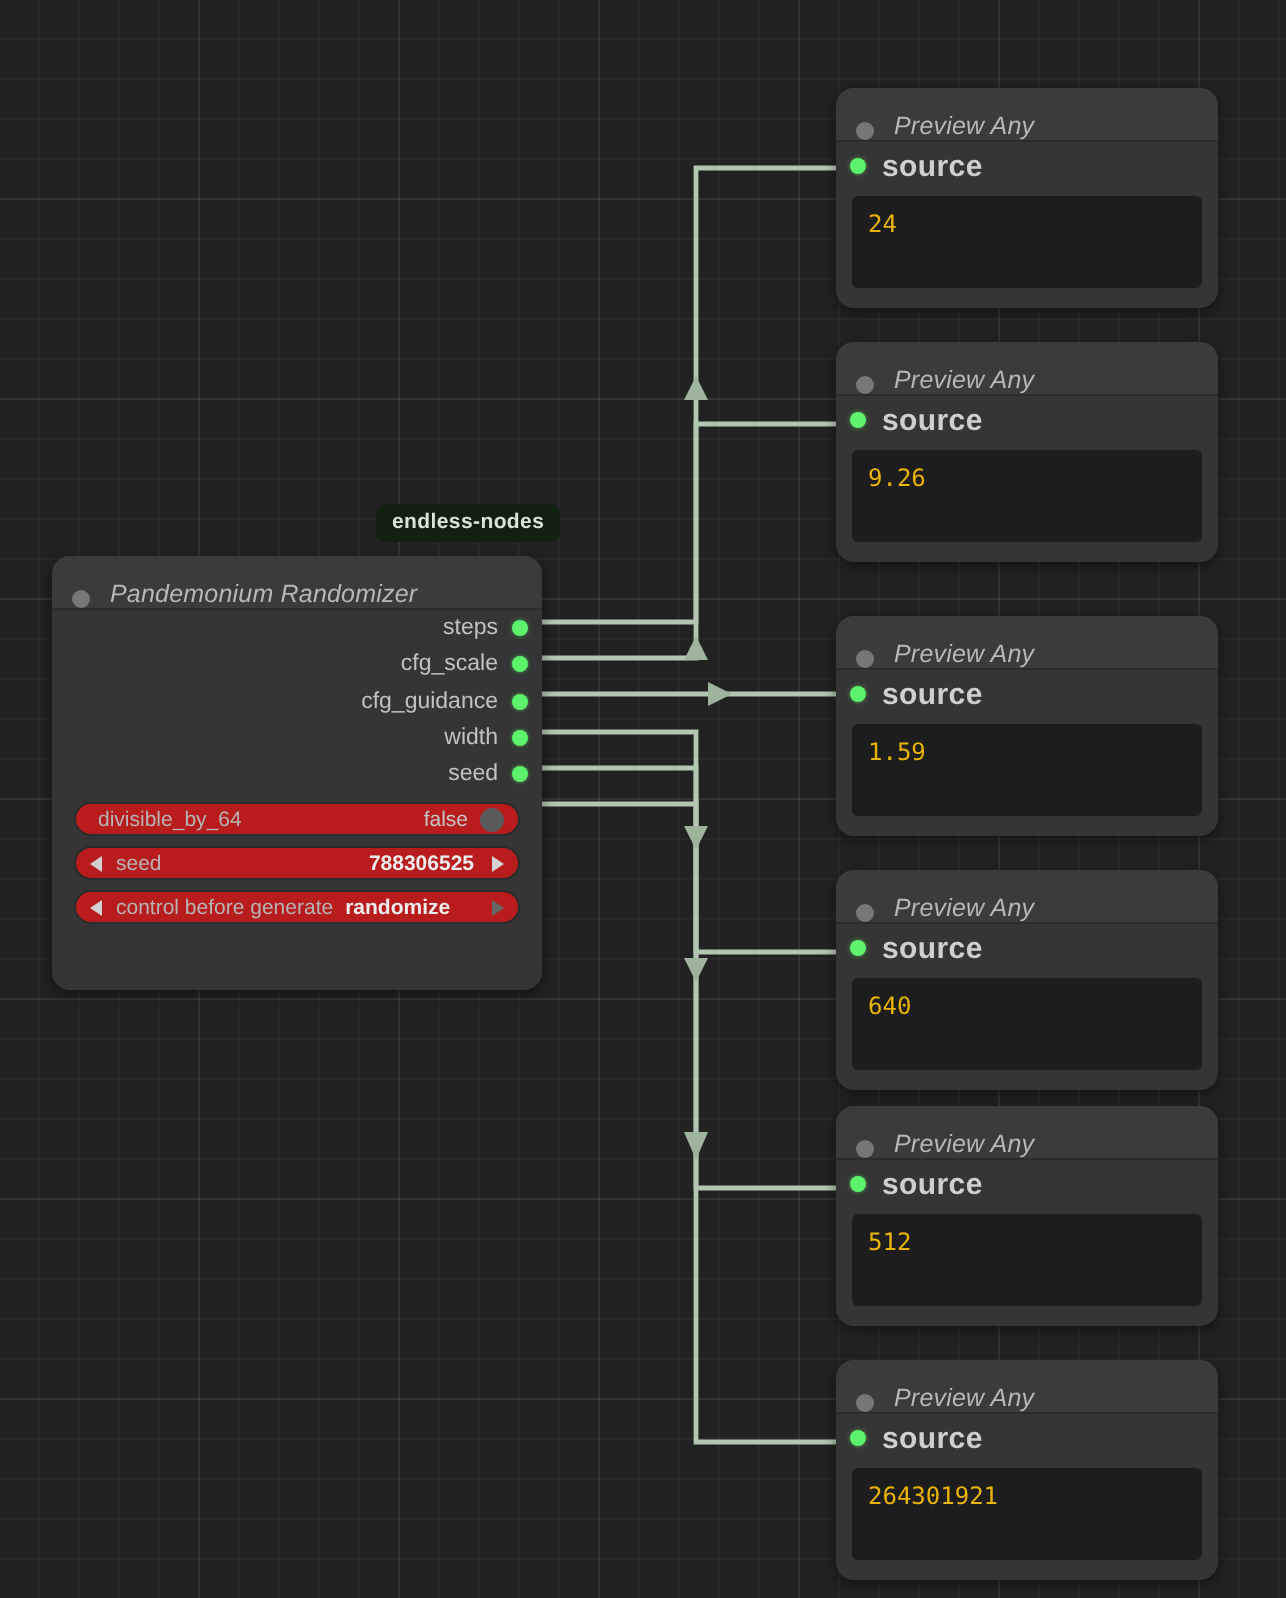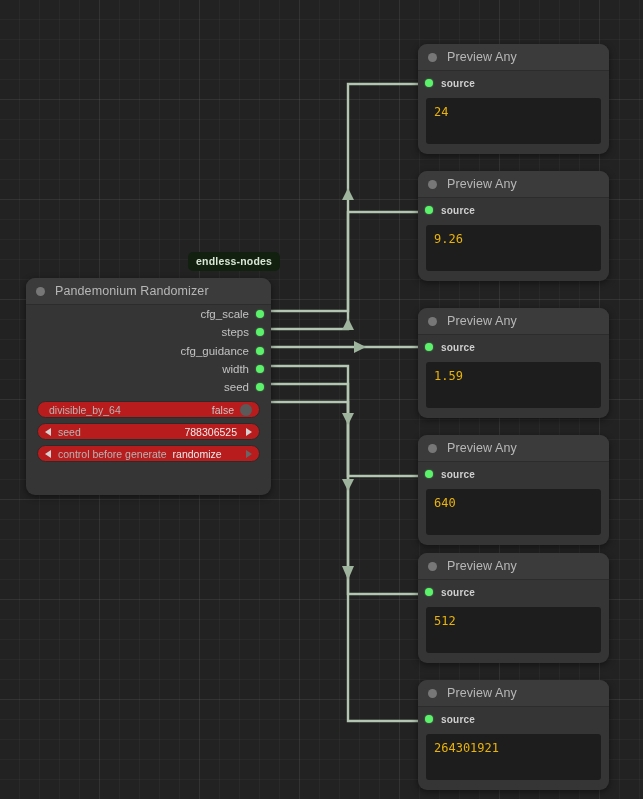--- a/index.html
+++ b/index.html
@@ -25,25 +25,26 @@
   
   .node{
     position:absolute;
     background:#353535;
     border-radius:9px;
     box-shadow:0 2px 7px rgba(0,0,0,0.48);
     box-sizing:border-box;
   }
   .node-header{
     height:26px;
-    display:flex;align-items:center;
+    display:flex;align-items:flex-end;
     padding-left:10px;
     background:#3b3b3b;
     border-radius:9px 9px 0 0;
     border-bottom:1px solid #2c2c2c;
+    font-style:italic;
   }
   .hdr-dot{
     width:9px;height:9px;border-radius:50%;
     background:#777777;flex:0 0 auto;
   }
   .node-title{
     margin-left:10px;
     color:#b7b7b7;
     font-size:12.5px;
     letter-spacing:.1px;
@@ -57,21 +58,21 @@
     height:24px;display:flex;align-items:center;
     padding-left:7px;
   }
   .slot-dot{
     width:8px;height:8px;border-radius:50%;
     background:#5cf26b;
     box-shadow:0 0 2px rgba(92,242,107,.55);
     flex:0 0 auto;
   }
   .slot-label{
-    margin-left:8px;color:#cfcfcf;font-size:10px;font-weight:bold;
+    margin-left:8px;color:#cfcfcf;font-size:15px;font-weight:bold;
     letter-spacing:.2px;
   }
   .textbox{
     margin:3px 8px 10px 8px;
     height:46px;
     background:#1d1d1d;
     border-radius:3px;
     color:#eab308;
     font-family:"DejaVu Sans Mono","Liberation Mono",monospace;
     font-size:12px;
@@ -109,21 +110,21 @@
   }
   .arrow-l,.arrow-r{
     width:0;height:0;flex:0 0 auto;
     border-top:4.5px solid transparent;
     border-bottom:4.5px solid transparent;
   }
   .arrow-l{border-right:6px solid #d2d2d2;}
   .arrow-r{border-left:6px solid #d2d2d2;}
   .arrow-r.dim{border-left-color:#666666;}
   .w-name{margin-left:7px;color:#b5b5b5;}
-  .w-value{color:#ececec;font-weight:normal;}
+  .w-value{color:#ececec;font-weight:bold;}
   .w-spacer{flex:1 1 auto;}
   .toggle-knob{
     width:12px;height:12px;border-radius:50%;
     background:#5a5a5a;margin-left:6px;flex:0 0 auto;
   }
   .w-false{color:#c6c6c6;}
 
   
   #badge{
     position:absolute;left:188px;top:252px;
@@ -170,25 +171,25 @@
   <div id="badge">endless-nodes</div>
 
   <div class="node" id="randomizer">
     <div class="node-header">
       <span class="hdr-dot"></span>
       <span class="node-title">Pandemonium Randomizer</span>
     </div>
     <div class="node-body">
 
       <div class="out-row">
+        <span class="out-label">steps</span>
+        <span class="out-dot"></span>
+      </div>
+      <div class="out-row">
         <span class="out-label">cfg_scale</span>
-        <span class="out-dot"></span>
-      </div>
-      <div class="out-row">
-        <span class="out-label">steps</span>
         <span class="out-dot"></span>
       </div>
       <div class="out-row">
         <span class="out-label">cfg_guidance</span>
         <span class="out-dot"></span>
       </div>
       <div class="out-row">
         <span class="out-label">width</span>
         <span class="out-dot"></span>
       </div>

